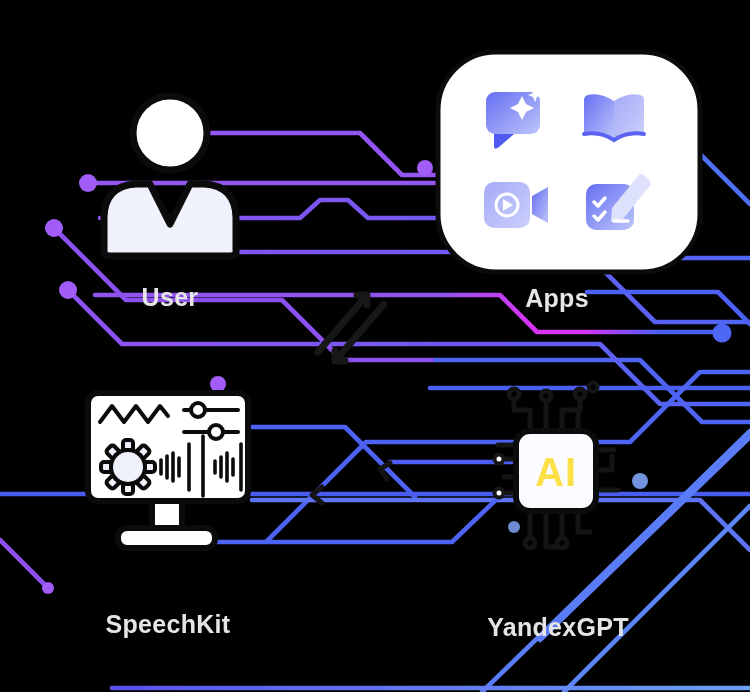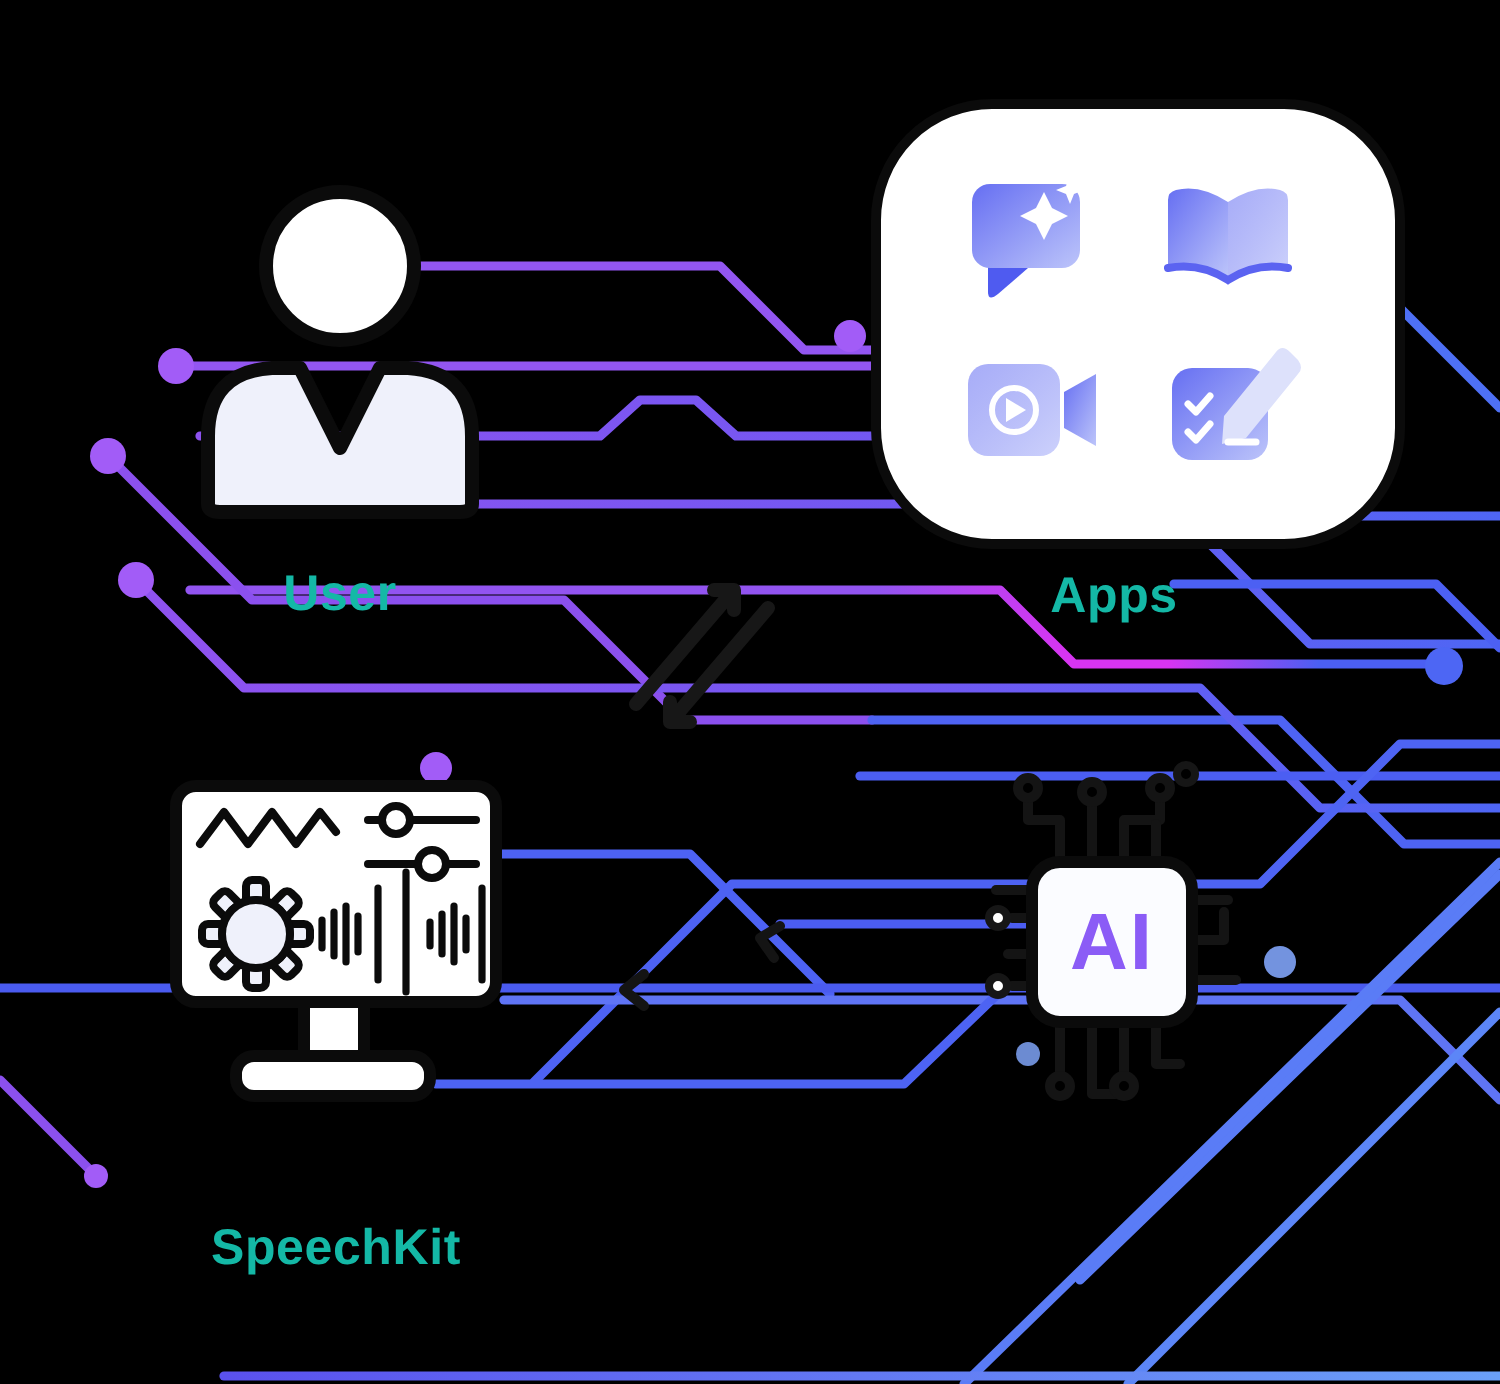--- a/index.html
+++ b/index.html
@@ -2,26 +2,26 @@
 <html><head>
 <meta charset="utf-8">
 <style>
   html,body{margin:0;padding:0;background:#000;}
   .canvas{
     position:relative;width:750px;height:692px;background:#000;overflow:hidden;
     font-family:"Liberation Sans", sans-serif;
   }
   .canvas svg{position:absolute;left:0;top:0;}
   .node-label{
-    position:absolute;color:#14b8a6;font-size:25px;font-weight:600;
+    position:absolute;color:#e5e5e5;font-size:25px;font-weight:600;
     letter-spacing:.3px;text-align:center;transform:translateX(-50%);
     white-space:nowrap;user-select:none;
   }
   .chip-text{
-    position:absolute;color:#8b5cf6;font-size:40px;font-weight:800;
+    position:absolute;color:#fde047;font-size:40px;font-weight:800;
     transform:translate(-50%,-50%);letter-spacing:1px;user-select:none;
   }
 </style>
 </head>
 <body>
 
 <div class="canvas">
 <svg width="750" height="692" viewBox="0 0 750 692">
   <defs>
     <linearGradient id="gLR1" x1="95" y1="0" x2="750" y2="0" gradientUnits="userSpaceOnUse">
@@ -214,14 +214,15 @@
   </g>
 
   <g>
     <rect x="516" y="431" width="80" height="80" rx="14" fill="#FBFCFF" stroke="#0B0B0B" stroke-width="6"></rect>
   </g>
 </svg>
 
 <div class="node-label" style="left:170px;top:283px;">User</div>
 <div class="node-label" style="left:557px;top:284px;text-align:right;">Apps</div>
 <div class="node-label" style="left:168px;top:610px;">SpeechKit</div>
+<div class="node-label" style="left:558px;top:613px;">YandexGPT</div>
 <div class="chip-text" style="left:556px;top:472px;">AI</div>
 </div>
 
 </body></html>

